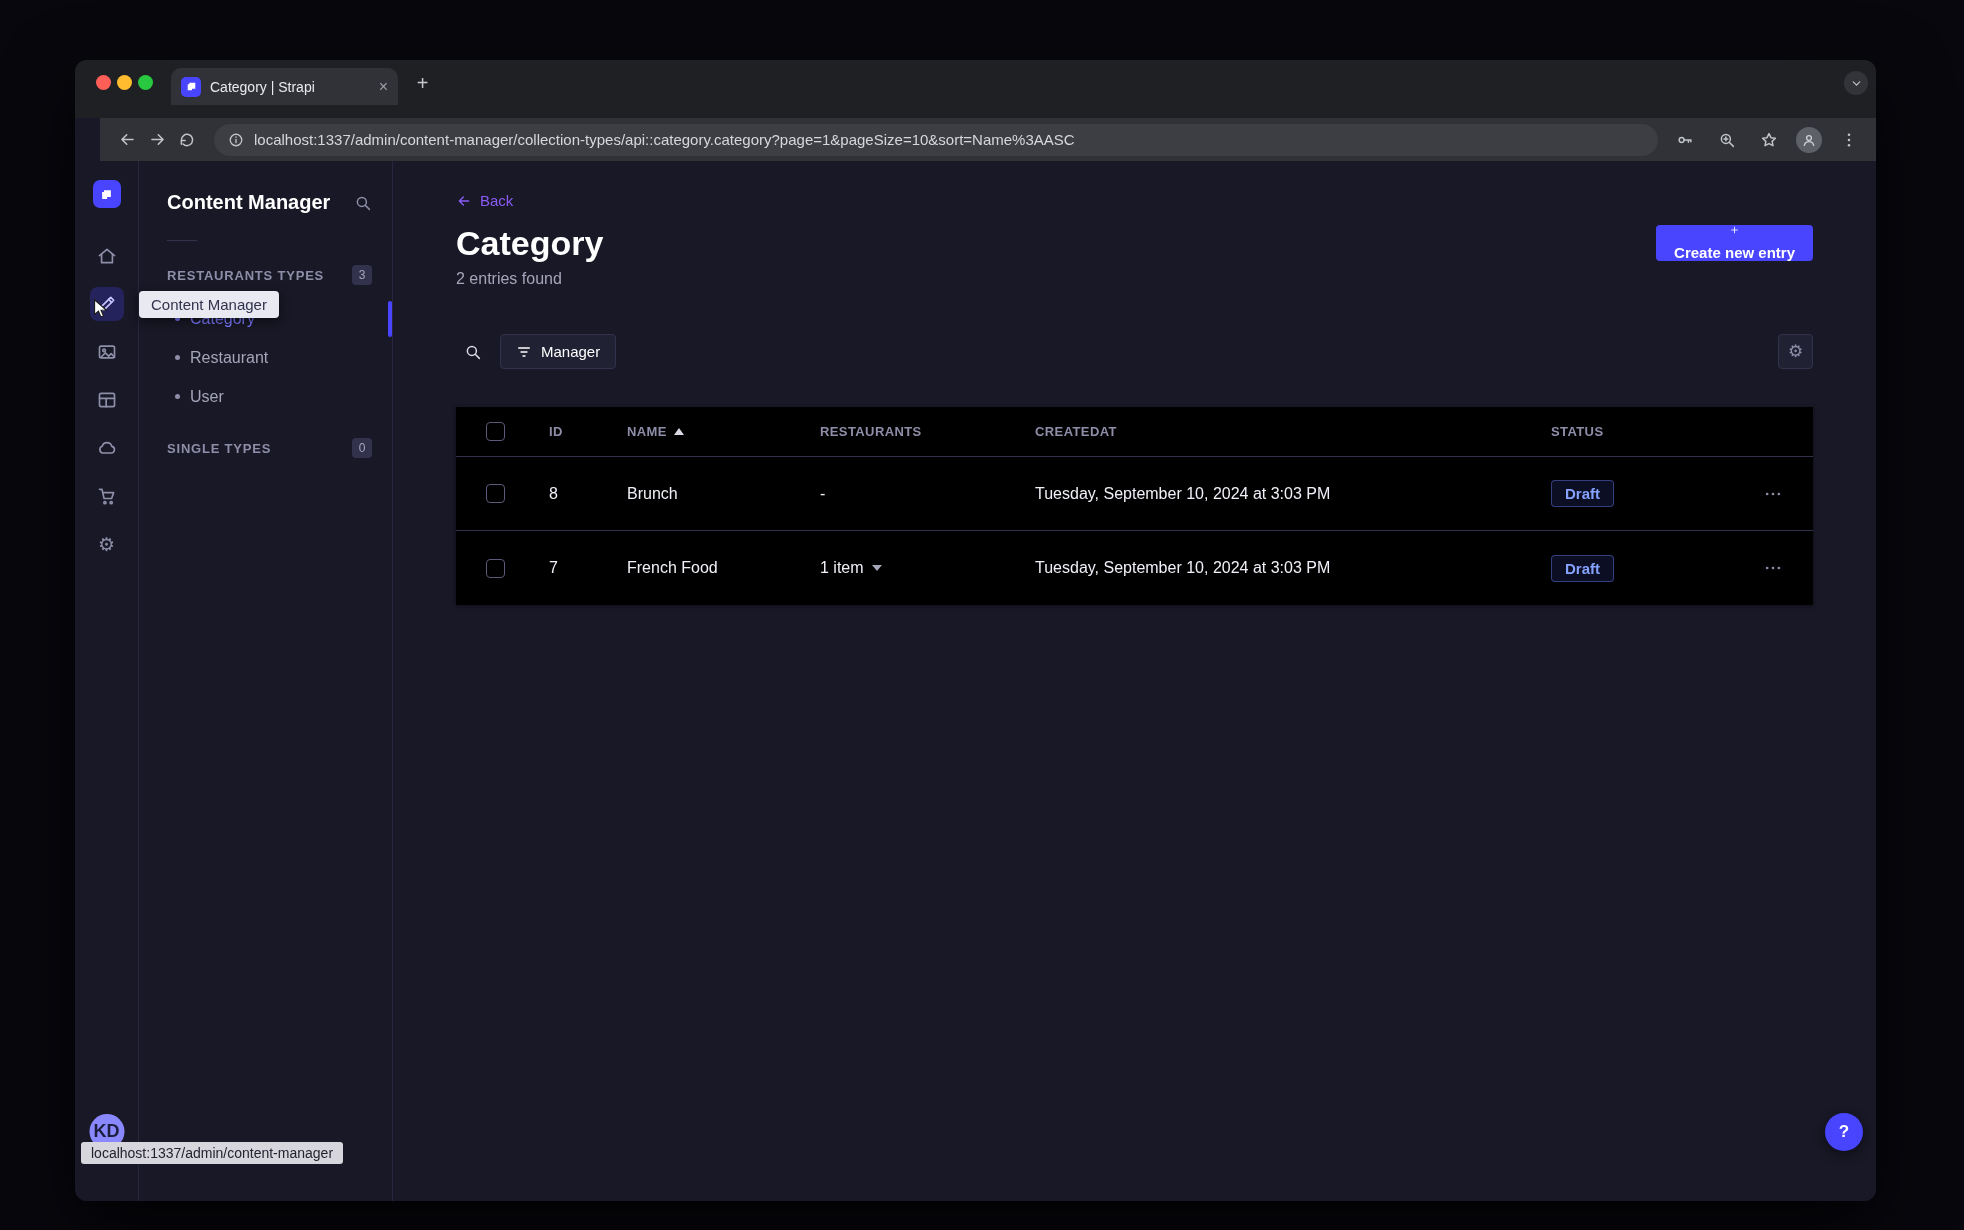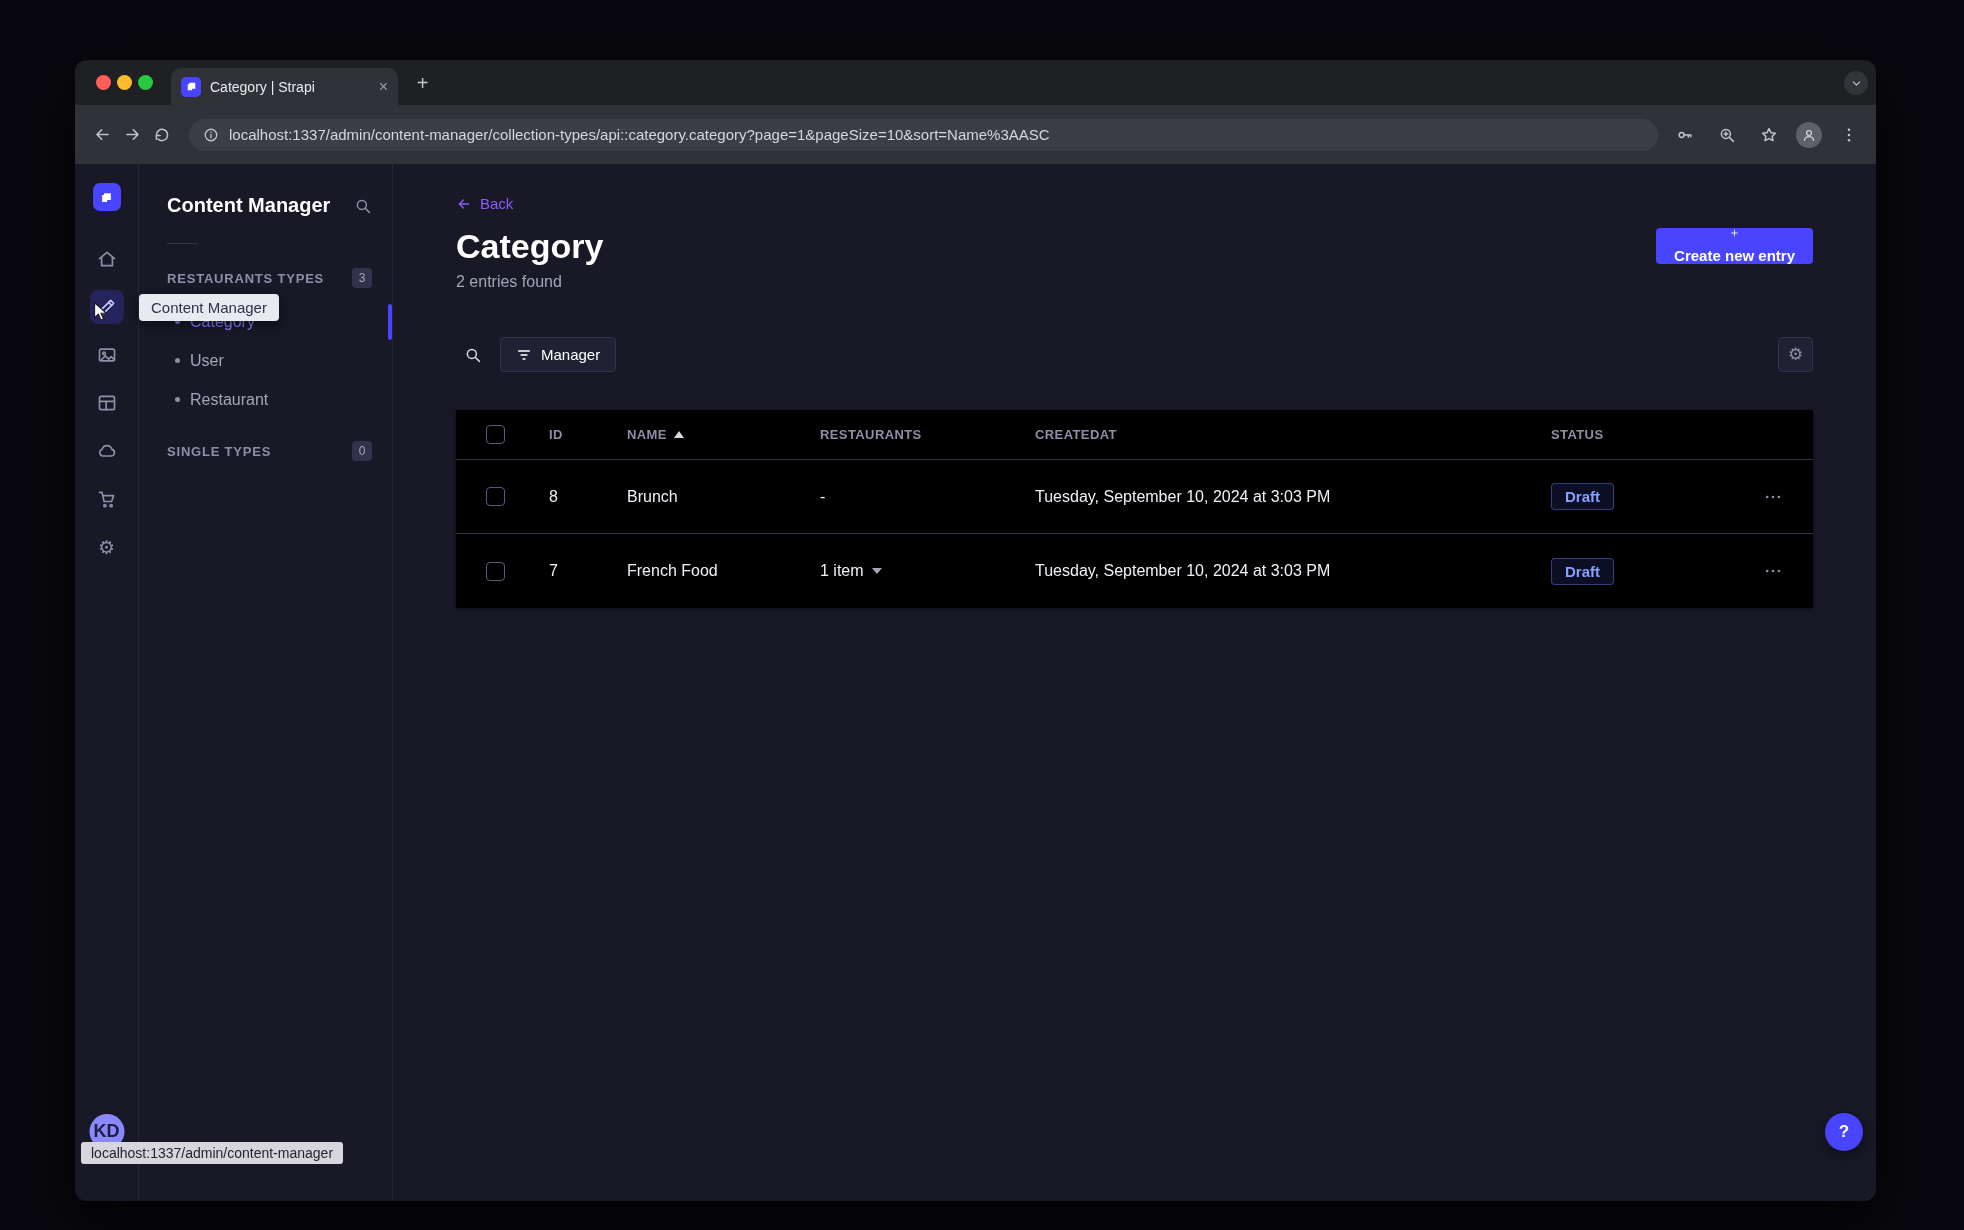--- a/index.html
+++ b/index.html
@@ -4,38 +4,38 @@
 <style>
   * { margin:0; padding:0; box-sizing:border-box; }
   html,body { width:1964px; height:1230px; background:#07070d; font-family:"Liberation Sans","DejaVu Sans",sans-serif; overflow:hidden; }
 
   
   .win { position:absolute; left:75px; top:60px; width:1801px; height:1141px;
          border-radius:12px; overflow:hidden; background:#181826;
          box-shadow:0 24px 70px rgba(0,0,0,.65); display:flex; flex-direction:column; }
 
   
-  .tabbar { height:45px; background:#1f2024; position:relative; flex:none; }
+  .tabbar { height:58px; background:#1f2024; position:relative; flex:none; }
   .tlights { position:absolute; left:21px; top:15px; display:flex; gap:6px; }
   .dot { width:15px; height:15px; border-radius:50%; }
   .dot.r{background:#ff5f57;} .dot.y{background:#febc2e;} .dot.g{background:#28c840;}
   .tab { position:absolute; left:96px; top:8px; width:227px; height:37px; background:#313237;
          border-radius:10px 10px 0 0; display:flex; align-items:center; padding:0 10px; }
   .favicon { width:20px; height:20px; border-radius:5px; background:#4945ff; flex:none;
              display:flex; align-items:center; justify-content:center; }
   .tab-title { flex:1; margin-left:9px; font-size:14px; color:#e8eaed; white-space:nowrap;
                overflow:hidden; text-overflow:ellipsis; }
   .tab-close { color:#9aa0a6; font-size:16px; margin-left:6px; cursor:default; }
   .newtab { position:absolute; left:334px; top:10px; width:27px; height:27px; border-radius:50%;
             color:#c4c7cc; font-size:20px; display:flex; align-items:center; justify-content:center; }
   .tabchev { position:absolute; right:8px; top:11px; width:24px; height:24px; border-radius:50%;
              background:#33343a; color:#c4c7cc; display:flex; align-items:center; justify-content:center; }
 
   
-  .toolbar { height:59px; background:#313237; display:flex; align-items:center; padding:0 12px; flex:none; }
+  .toolbar { height:43px; background:#313237; display:flex; align-items:center; padding:0 12px; flex:none;margin-left:25px; }
   .navbtn { width:30px; height:30px; display:flex; align-items:center; justify-content:center; color:#c0c3c8; flex:none; }
   .omnibox { flex:1; height:32px; margin:0 12px; border-radius:16px; background:#3c3e44;
              display:flex; align-items:center; padding:0 14px; gap:10px; min-width:0; }
   .url { font-size:15px; color:#d5d7db; white-space:nowrap; overflow:hidden; text-overflow:ellipsis; }
   .tool-right { display:flex; align-items:center; gap:12px; flex:none; }
   .tool-avatar { width:26px; height:26px; border-radius:50%; background:#5d6167; color:#cdd1d6;
                  display:flex; align-items:center; justify-content:center; }
   svg.ic { display:block; fill:none; stroke:currentColor; stroke-width:2; stroke-linecap:round; stroke-linejoin:round; }
 
   
@@ -275,25 +275,25 @@
           <span class="sec-label">RESTAURANTS TYPES</span>
           <span class="sec-badge">3</span>
         </div>
         <div class="sn-items">
           <div class="sn-item active">
             <span class="bullet"></span>
             <span>Category</span>
           </div>
           <div class="sn-item">
             <span class="bullet"></span>
-            <span>User</span>
+            <span>Restaurant</span>
           </div>
           <div class="sn-item">
             <span class="bullet"></span>
-            <span>Restaurant</span>
+            <span>User</span>
           </div>
         </div>
       </div>
 
       <div class="section single">
         <div class="sec-head">
           <span class="sec-label">SINGLE TYPES</span>
           <span class="sec-badge">0</span>
         </div>
       </div>

